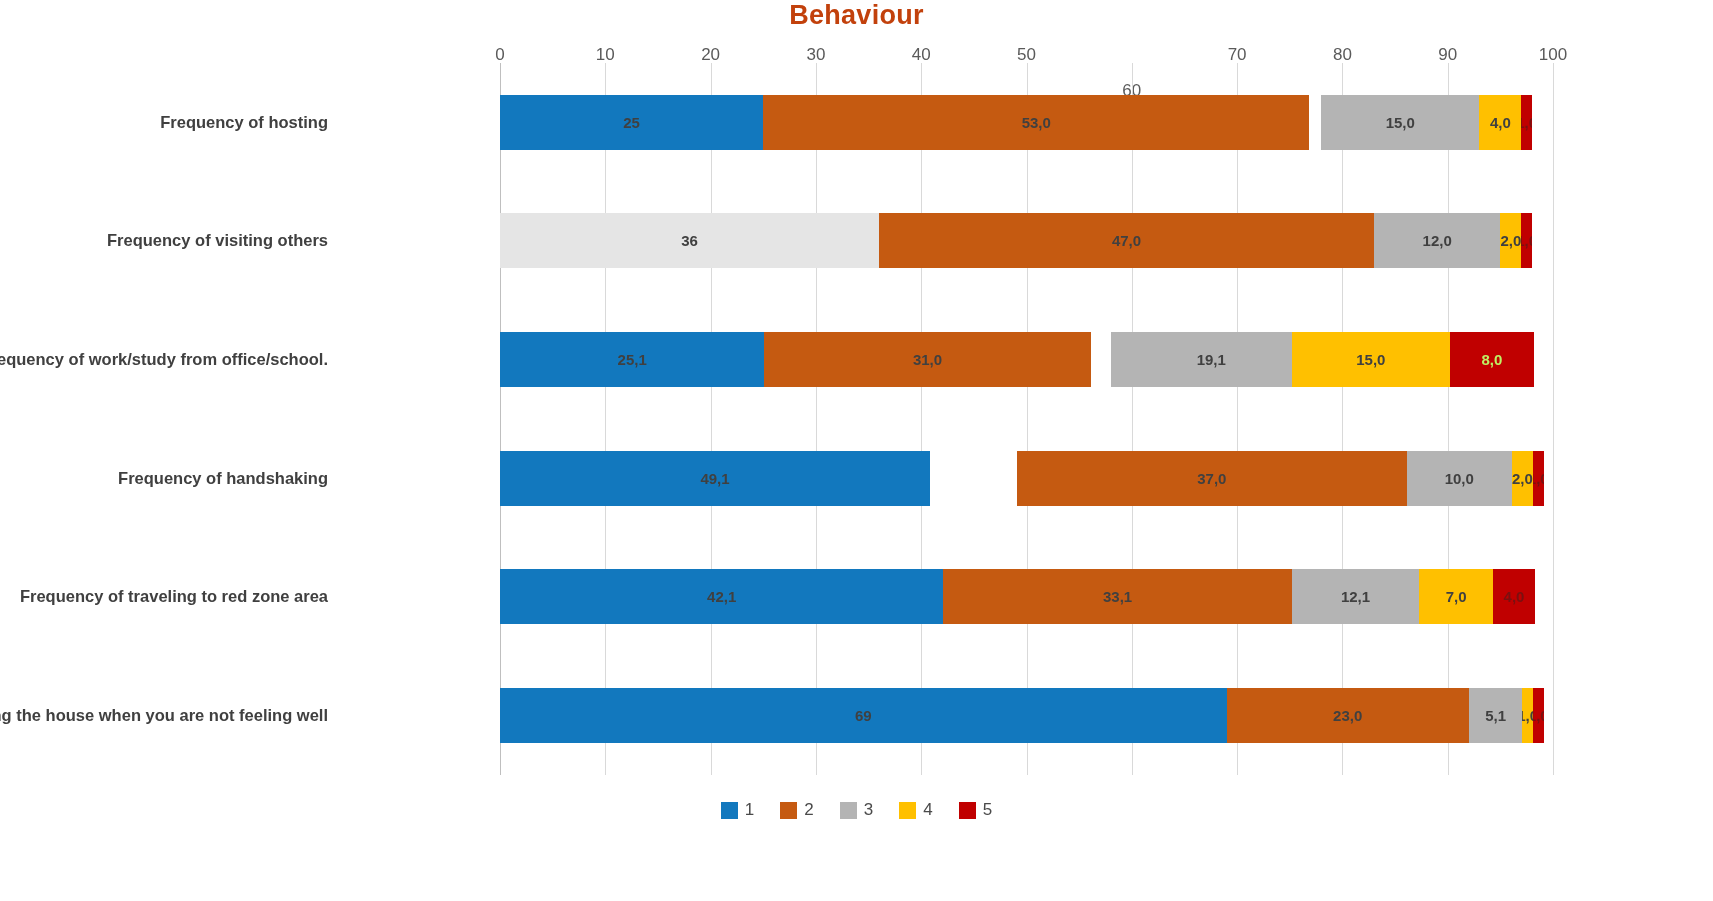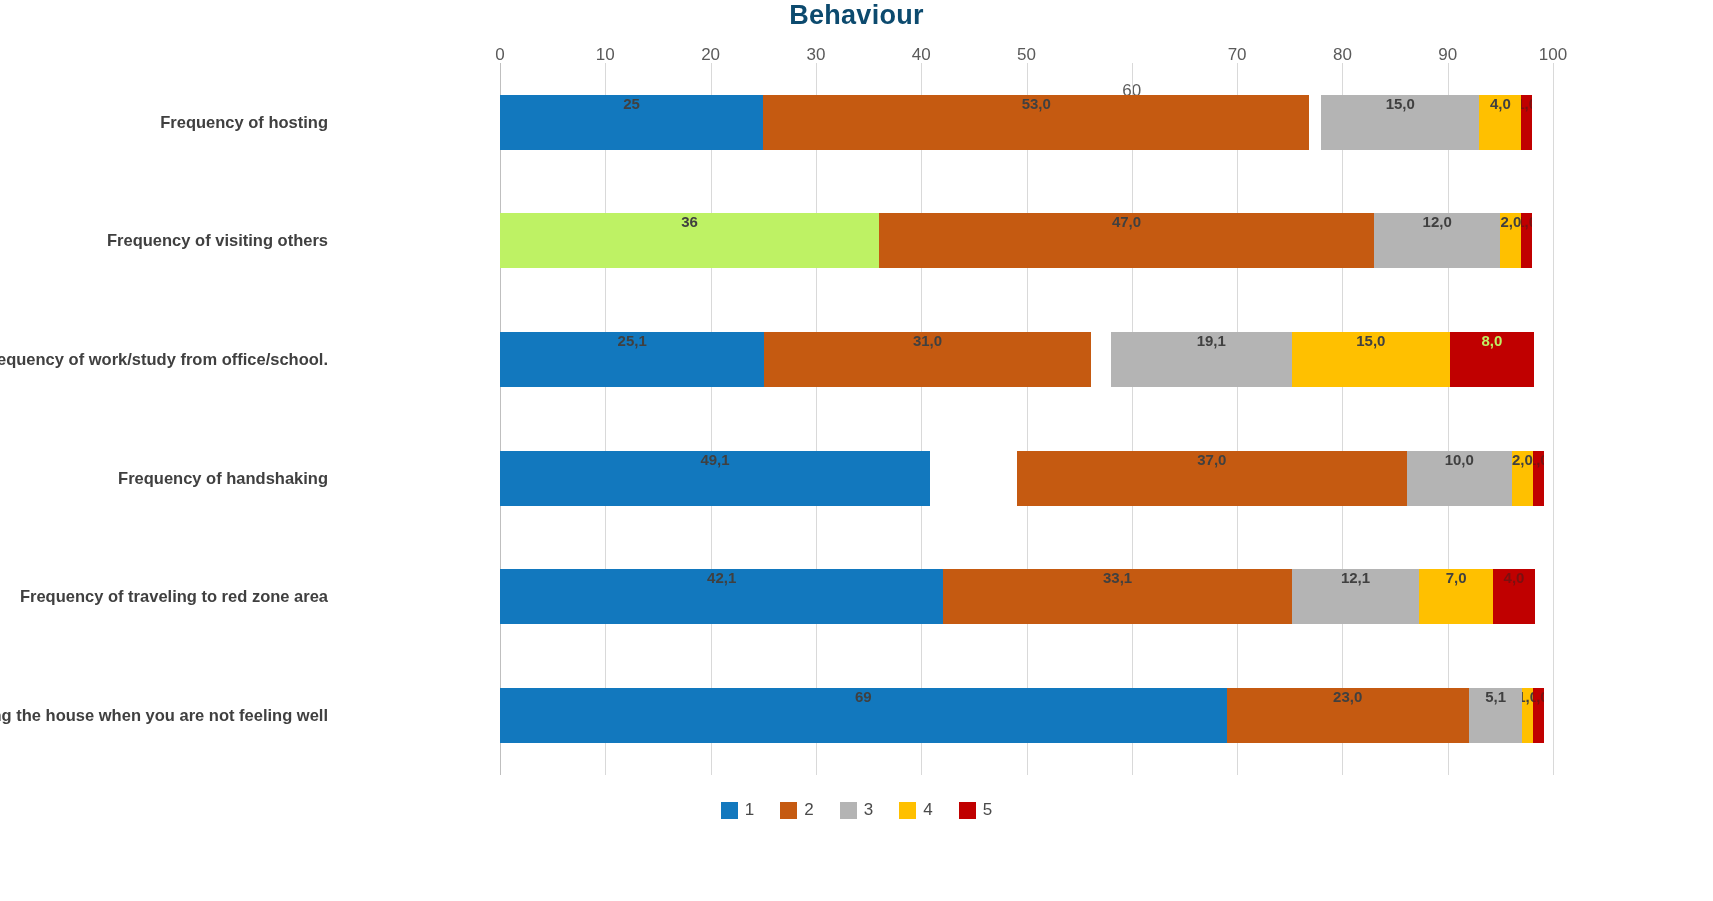--- a/index.html
+++ b/index.html
@@ -18,21 +18,21 @@
 
   
   #chart-title {
     position: absolute;
     left: 0;
     top: 0px;
     width: 1713px;
     text-align: center;
     font-size: 27px;
     font-weight: bold;
-    color: #0c4a6e;
+    color: #c2410c;
     letter-spacing: 0.3px;
   }
 
   
   #plot {
     position: absolute;
     left: 500px;
     top: 45px;
     width: 1053px;
     height: 730px;
@@ -86,20 +86,21 @@
   .bar-wrap {
     position: relative;
     width: 1053px;
     height: 55px;
   }
   .seg {
     position: absolute;
     top: 0;
     height: 55px;
     display: flex;
+    align-items: center;
     justify-content: center;
     font-size: 15px;
     font-weight: bold;
     color: #404040;
     overflow: hidden;
     white-space: nowrap;
     box-sizing: border-box;
   }
 
   
@@ -187,21 +188,21 @@
             <span>4,0</span>
           </div>
           <div class="seg" style="left: 1021.41px; width: 10.53px; background: rgb(192, 0, 0); color: rgb(122, 16, 16);">
             <span>1,0</span>
           </div>
         </div>
       </div>
       <div class="row" style="top: 118.667px; height: 118.667px;">
         <div class="cat-label">Frequency of visiting others</div>
         <div class="bar-wrap">
-          <div class="seg" style="left: 0px; width: 379.08px; background: #bef264;">
+          <div class="seg" style="left: 0px; width: 379.08px; background: #e5e5e5;">
             <span>36</span>
           </div>
           <div class="seg" style="left: 379.08px; width: 494.91px; background: rgb(197, 90, 17);">
             <span>47,0</span>
           </div>
           <div class="seg" style="left: 873.99px; width: 126.36px; background: rgb(180, 180, 180);">
             <span>12,0</span>
           </div>
           <div class="seg" style="left: 1000.35px; width: 21.06px; background: rgb(255, 192, 0);">
             <span>2,0</span>

